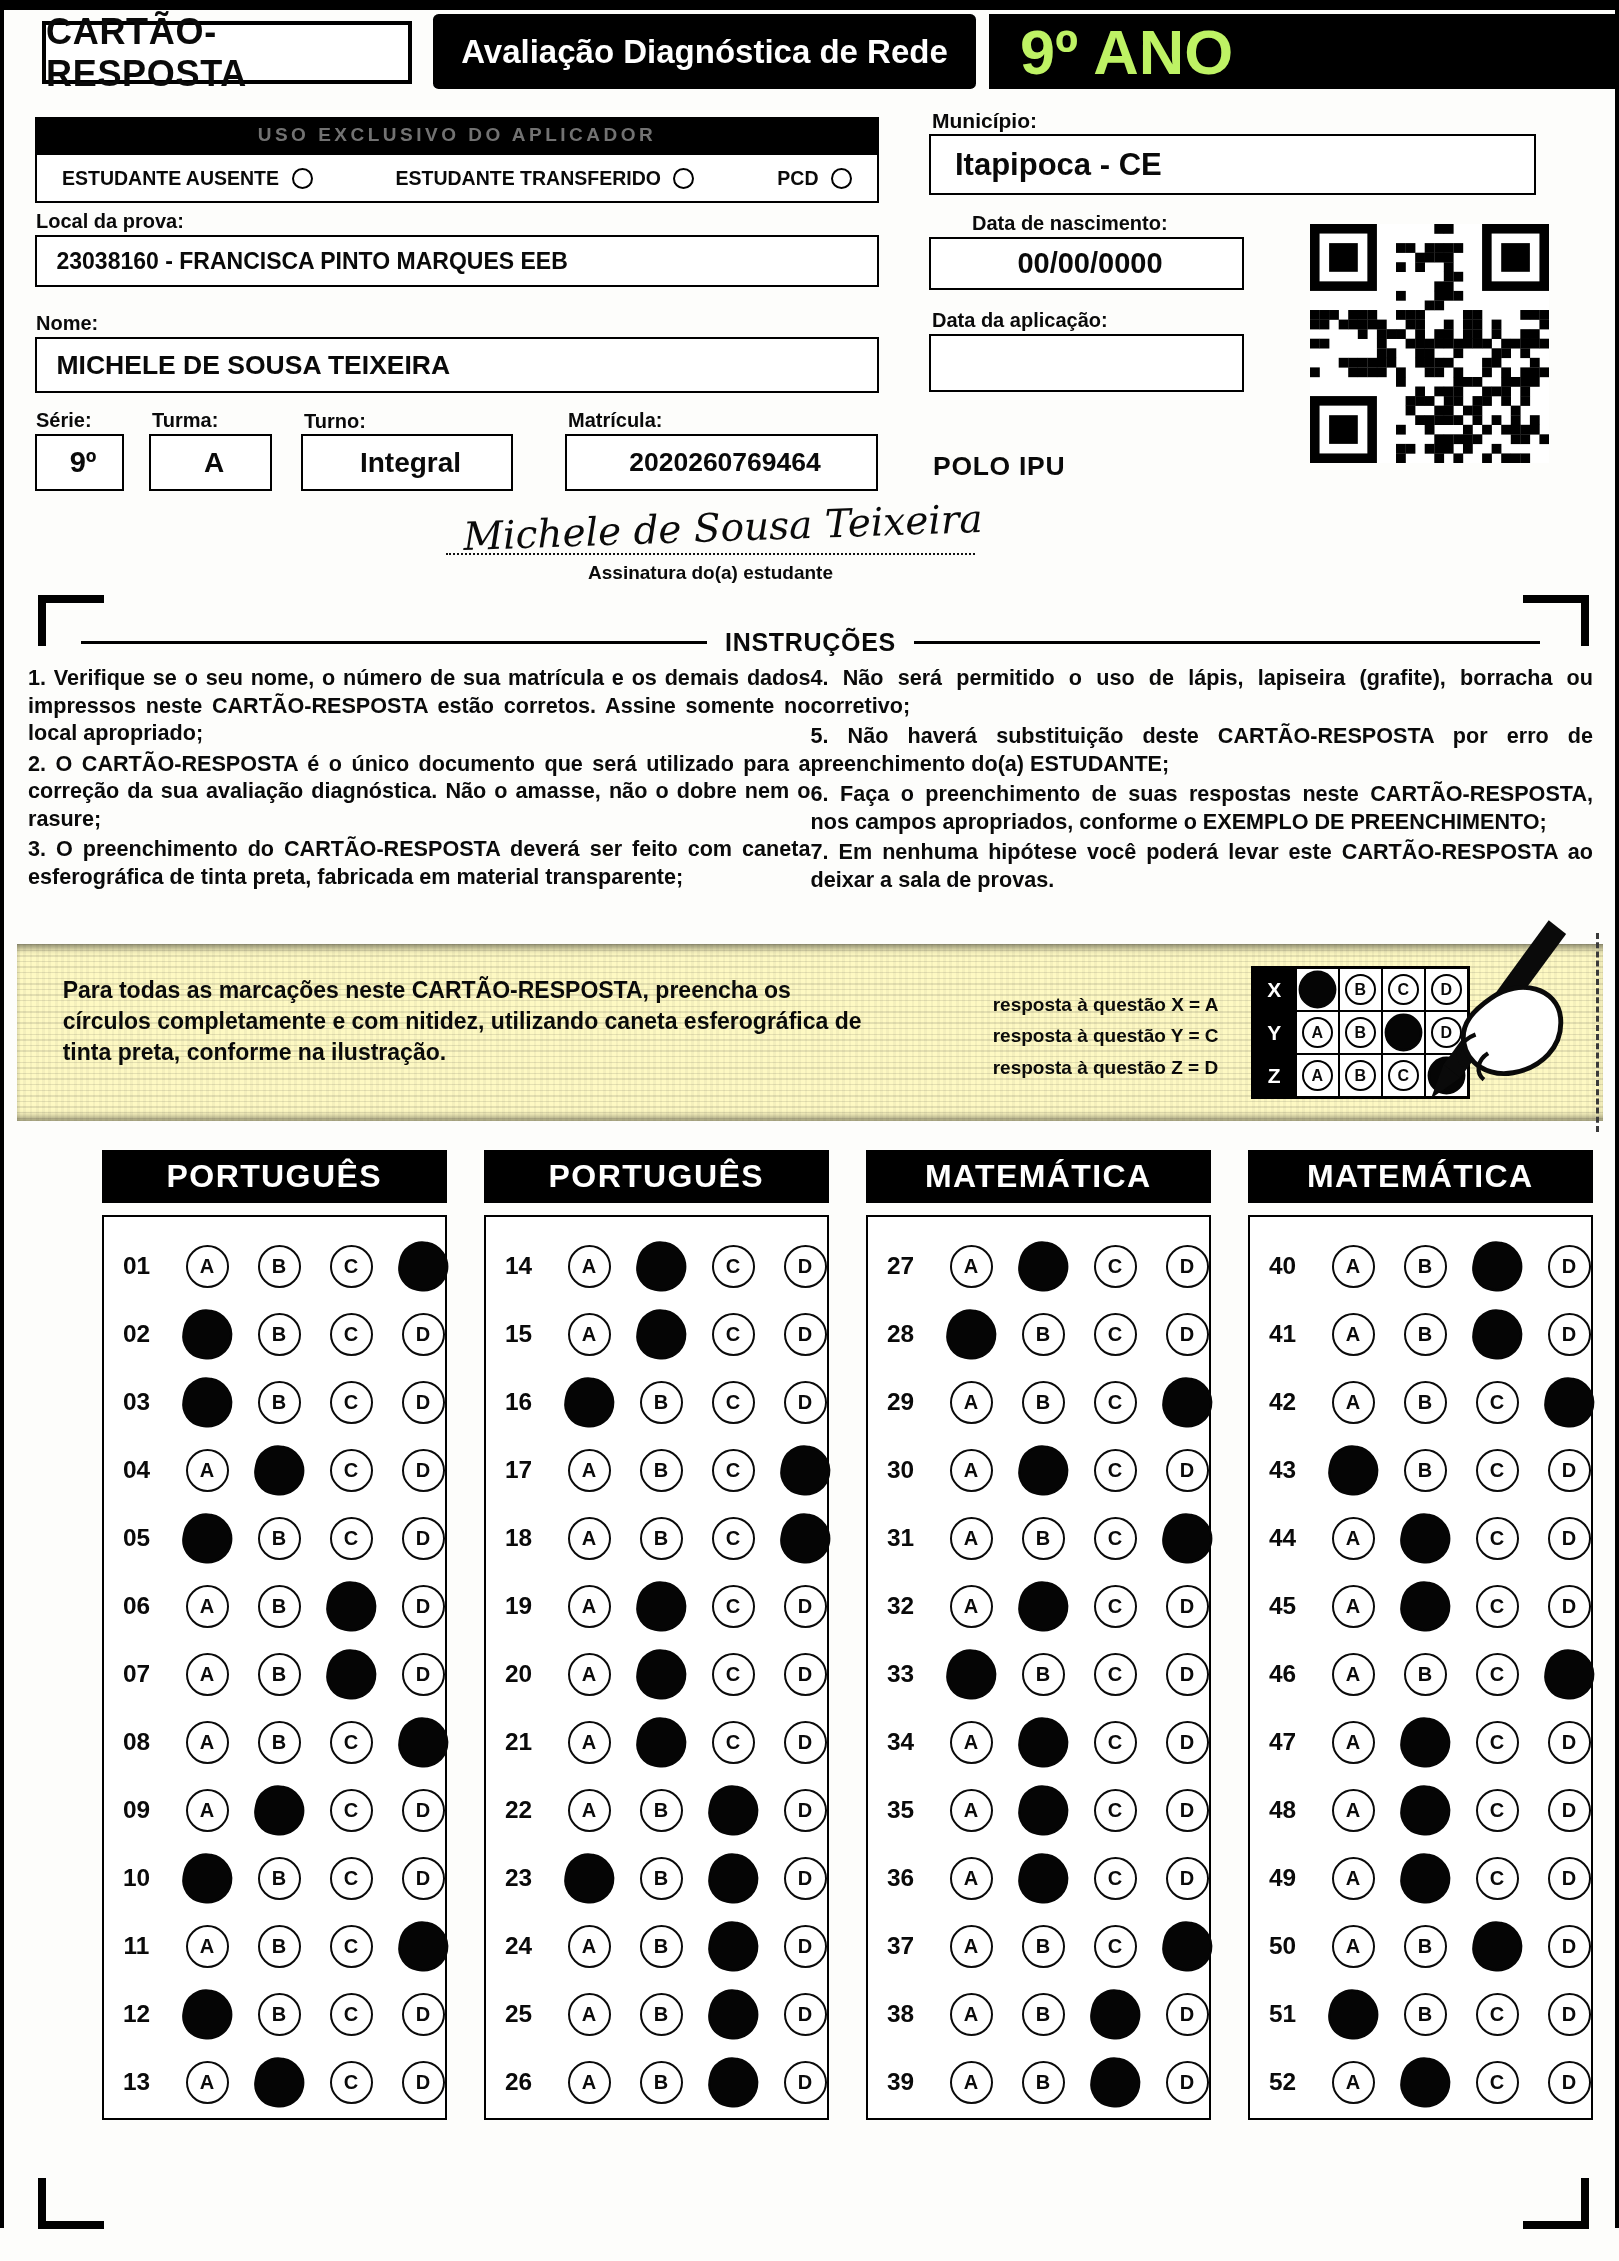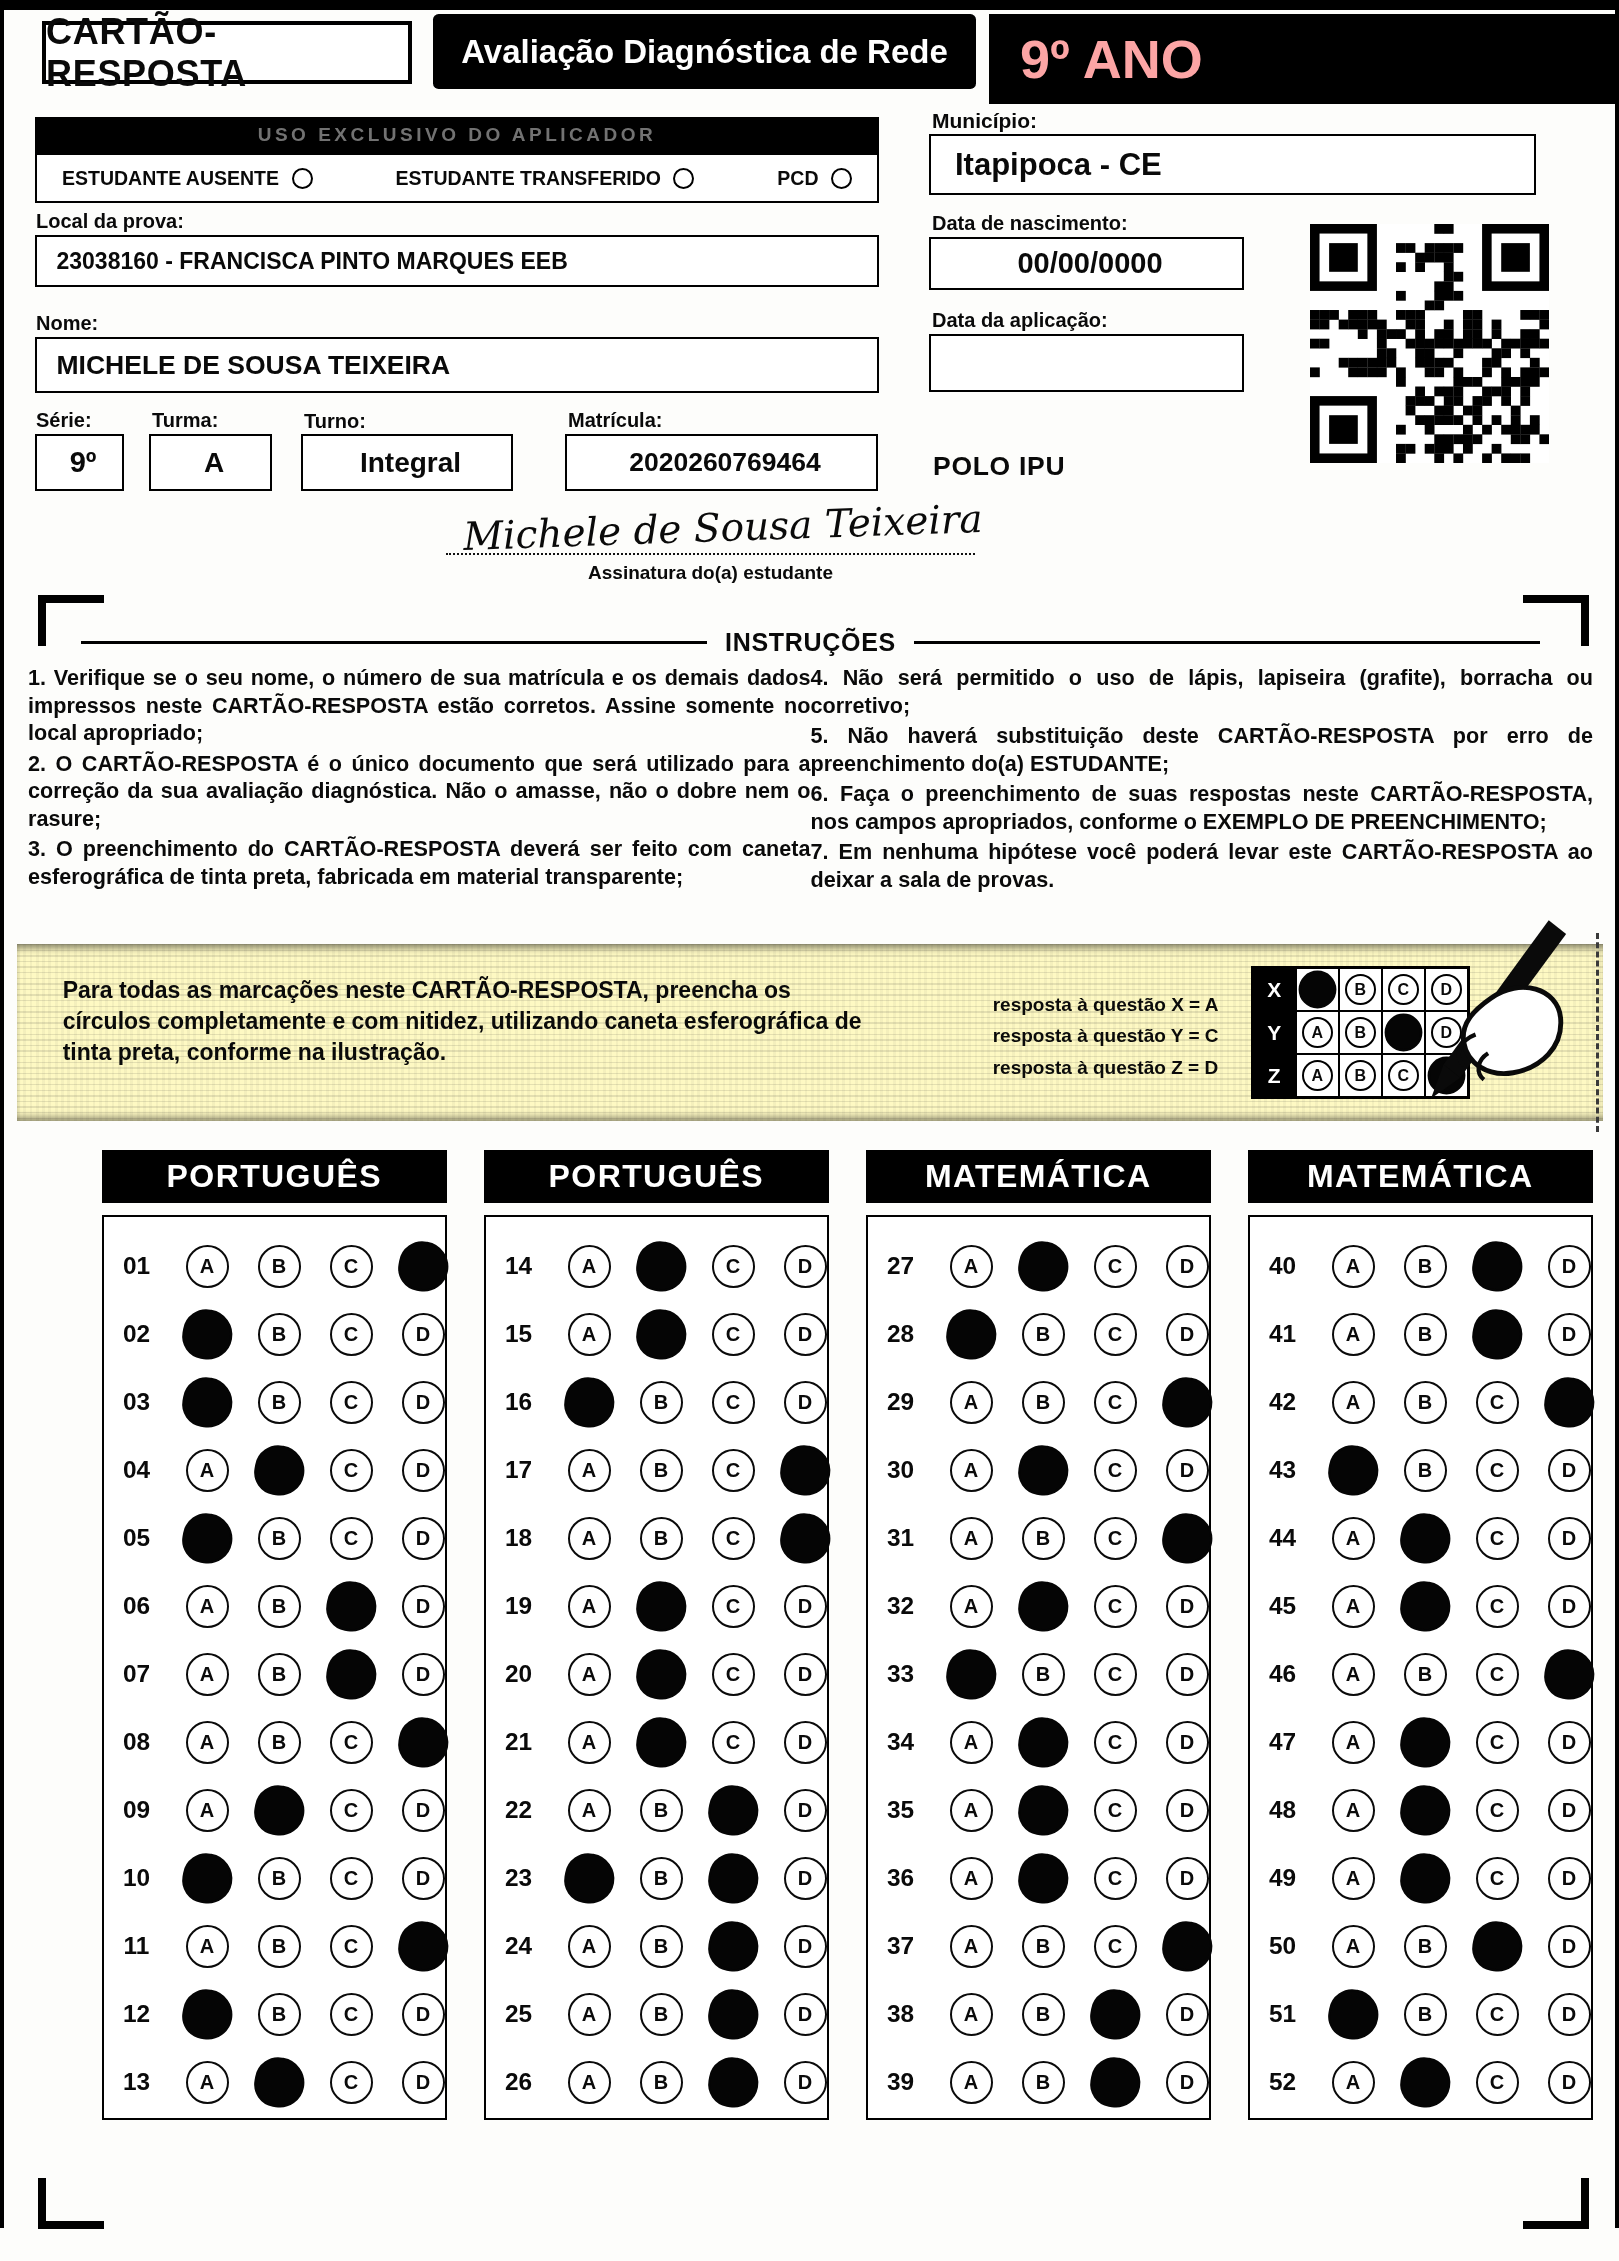--- a/index.html
+++ b/index.html
@@ -11,22 +11,22 @@
   .edge-left{position:absolute;left:0;top:0;width:4.2px;height:2228px;background:#000;}
   .edge-right{position:absolute;right:0;top:0;width:4.2px;height:2228px;background:#000;}
 
   
   #hdr-title{position:absolute;left:42px;top:21px;width:370px;height:63px;border:4.2px solid #000;
              background:#fff;display:flex;align-items:center;justify-content:center;
              font-size:36px;font-weight:bold;letter-spacing:0.7px;box-sizing:border-box;}
   #hdr-sub{position:absolute;left:433px;top:14px;width:543px;height:75px;background:#000;color:#fff;
            display:flex;align-items:center;justify-content:center;font-size:33px;font-weight:bold;
            border-radius:5.6px;}
-  #hdr-grade{position:absolute;left:989px;top:14px;width:631px;height:90px;background:#000;color:#fca5a5;
-             display:flex;align-items:center;font-size:54px;font-weight:bold;padding-left:31px;
+  #hdr-grade{position:absolute;left:989px;top:14px;width:631px;height:75px;background:#000;color:#bef264;
+             display:flex;align-items:center;font-size:63px;font-weight:bold;padding-left:31px;
              box-sizing:border-box;}
 
   
   .lbl{position:absolute;font-weight:bold;font-size:20px;}
   .fbox{position:absolute;border:2.8px solid #000;background:#fff;display:flex;align-items:center;
         font-weight:bold;box-sizing:border-box;padding-left:7px;}
 
   #aplicador-bar{position:absolute;left:35px;top:117px;width:844px;height:36px;background:#000;
                  display:flex;align-items:center;justify-content:center;}
   #aplicador-bar span{color:#8f8f8f;font-size:19px;font-weight:bold;letter-spacing:3.5px;opacity:.8;}
@@ -47,21 +47,21 @@
   #box-serie{left:35px;top:434px;width:89px;height:57px;justify-content:center;font-size:29px;}
   #lbl-turma{left:152px;top:409px;}
   #box-turma{left:149px;top:434px;width:123px;height:57px;justify-content:center;font-size:28px;}
   #lbl-turno{left:304px;top:410px;}
   #box-turno{left:301px;top:434px;width:212px;height:57px;justify-content:center;font-size:28px;}
   #lbl-matricula{left:568px;top:409px;}
   #box-matricula{left:565px;top:434px;width:313px;height:57px;justify-content:center;font-size:26.5px;}
 
   #lbl-municipio{left:932px;top:109px;font-size:21px;}
   #box-municipio{left:929px;top:134px;width:607px;height:61px;font-size:31px;padding-left:24px;}
-  #lbl-nascimento{left:932px;top:212px;}
+  #lbl-nascimento{left:972px;top:212px;}
   #box-nascimento{left:929px;top:237px;width:315px;height:53px;justify-content:center;font-size:29px;}
   #lbl-aplicacao{left:932px;top:309px;}
   #box-aplicacao{left:929px;top:334px;width:315px;height:58px;}
   #polo{position:absolute;left:933px;top:451px;font-size:26.5px;font-weight:bold;letter-spacing:0.7px;}
 
   #qr{position:absolute;left:1310px;top:224px;width:239px;height:239px;}
 
   
   #sig{position:absolute;left:446px;top:505px;width:529px;text-align:center;}
   #sig-line{border-bottom:2.8px dotted #111;padding:0 16.7px 2.8px;}

